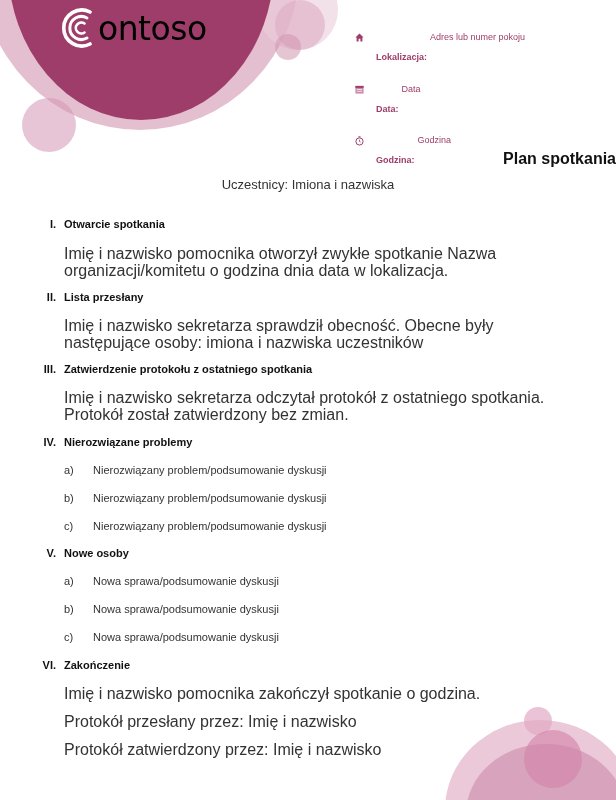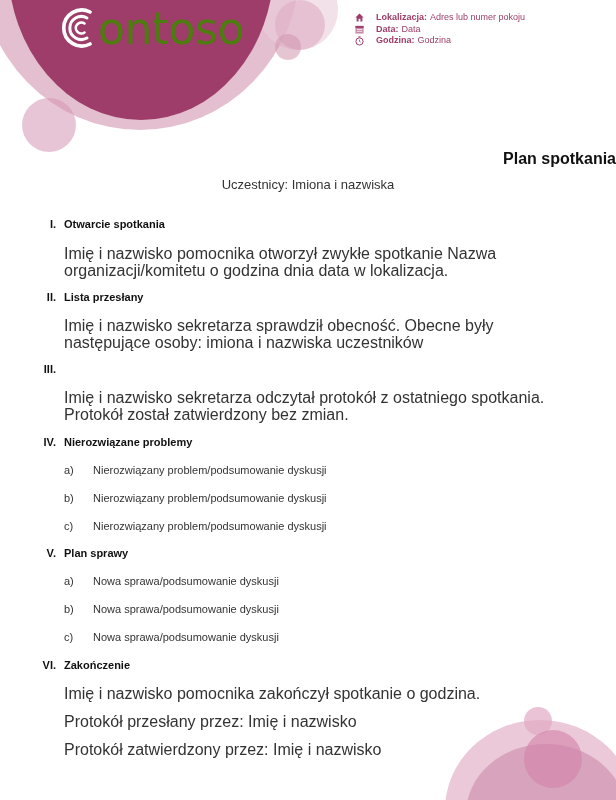--- a/index.html
+++ b/index.html
@@ -22,31 +22,31 @@
     .br-main  { left: 466px; top: 744px; width: 160px; height: 140px; background: #d7a3bd; }
     .br-bub1  { left: 524px; top: 730px; width: 58px; height: 58px; background: rgba(210,130,168,0.6); }
     .br-bub2  { left: 524px; top: 707px; width: 28px; height: 28px; background: rgba(225,170,196,0.7); }
 
     .logo {
       position: absolute; left: 60px; top: 6px; height: 44px;
       display: flex; align-items: center; color: #ffffff;
     }
     .logo svg { display: block; }
     .logo-text {
-      font-family: "DejaVu Sans", sans-serif; font-size: 44px; letter-spacing: -0.5px;
-      margin-left: -2px; color: #4d7c0f; font-weight: normal;
+      font-family: "DejaVu Sans", sans-serif; font-size: 33px; letter-spacing: -0.5px;
+      margin-left: -2px; color: #000000; font-weight: normal;
     }
 
     .meta {
       position: absolute; left: 354px; top: 12px; font-size: 9px; line-height: 11.5px;
       color: #9e3d69;
     }
     .meta-row { display: flex; align-items: center; }
     .meta-icon { width: 10px; height: 10px; margin-right: 12px; display: inline-flex; align-items: center; justify-content: center; }
-    .meta-label { font-weight: bold; margin-right: 3px; }
+    .meta-label { font-weight: bold; margin-right: 3px; margin-top: 40px; }
 
     .title {
       position: absolute; left: 0; right: 0; top: 150px; text-align: right;
       font-size: 16px; font-weight: bold; color: #111111;
     }
     .subtitle {
       position: absolute; left: 0; right: 0; top: 177px; text-align: center;
       font-size: 13px; color: #333333;
     }
 
@@ -134,20 +134,21 @@
   <div class="para" style="top:245px">Imię i nazwisko pomocnika otworzył zwykłe spotkanie Nazwa organizacji/komitetu o godzina dnia data w lokalizacja.</div>
 
   <div class="heading" style="top:291px">
     <span class="num">II.</span>
     <span>Lista przesłany</span>
   </div>
   <div class="para" style="top:317px">Imię i nazwisko sekretarza sprawdził obecność. Obecne były następujące osoby: imiona i nazwiska uczestników</div>
 
   <div class="heading" style="top:363px">
     <span class="num">III.</span>
+    <span>Zatwierdzenie protokołu z ostatniego spotkania</span>
   </div>
   <div class="para" style="top:389px">Imię i nazwisko sekretarza odczytał protokół z ostatniego spotkania. Protokół został zatwierdzony bez zmian.</div>
 
   <div class="heading" style="top:436px">
     <span class="num">IV.</span>
     <span>Nierozwiązane problemy</span>
   </div>
   <div class="sub" style="top:464px">
     <span class="letter">a)</span>
     <span>Nierozwiązany problem/podsumowanie dyskusji</span>
@@ -156,21 +157,21 @@
     <span class="letter">b)</span>
     <span>Nierozwiązany problem/podsumowanie dyskusji</span>
   </div>
   <div class="sub" style="top:520px">
     <span class="letter">c)</span>
     <span>Nierozwiązany problem/podsumowanie dyskusji</span>
   </div>
 
   <div class="heading" style="top:547px">
     <span class="num">V.</span>
-    <span>Plan sprawy</span>
+    <span>Nowe osoby</span>
   </div>
   <div class="sub" style="top:575px">
     <span class="letter">a)</span>
     <span>Nowa sprawa/podsumowanie dyskusji</span>
   </div>
   <div class="sub" style="top:603px">
     <span class="letter">b)</span>
     <span>Nowa sprawa/podsumowanie dyskusji</span>
   </div>
   <div class="sub" style="top:631px">

